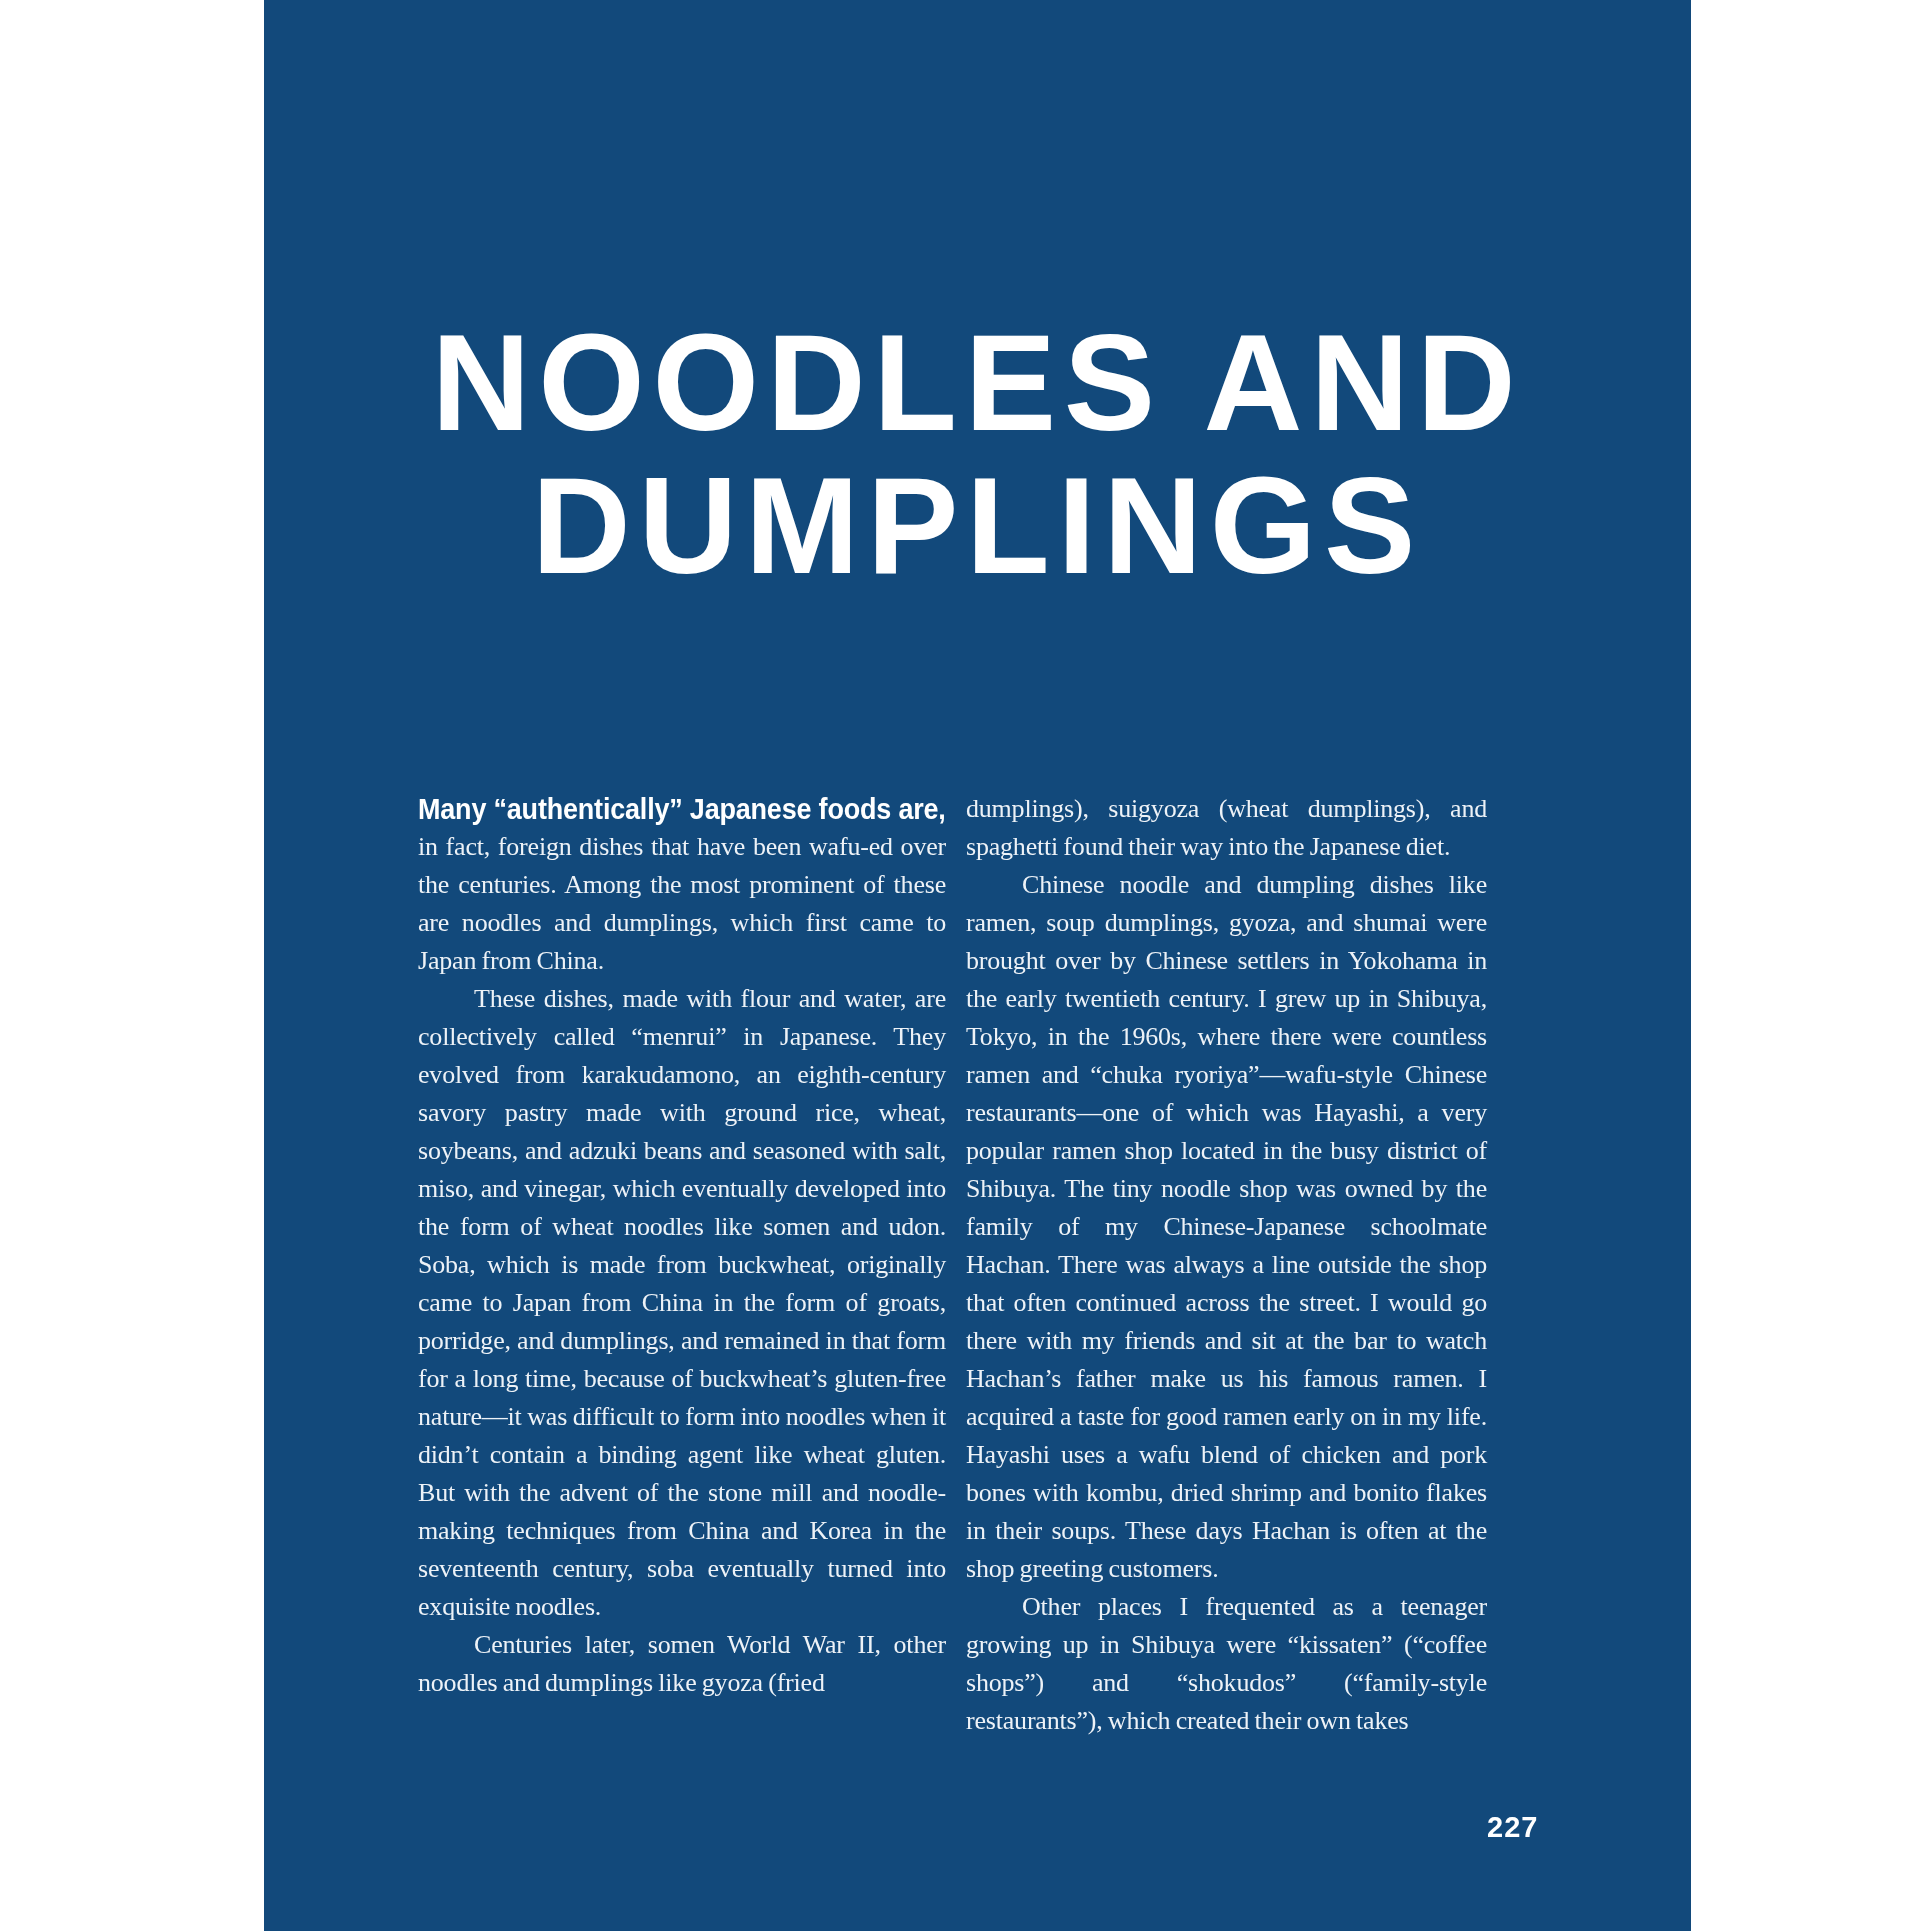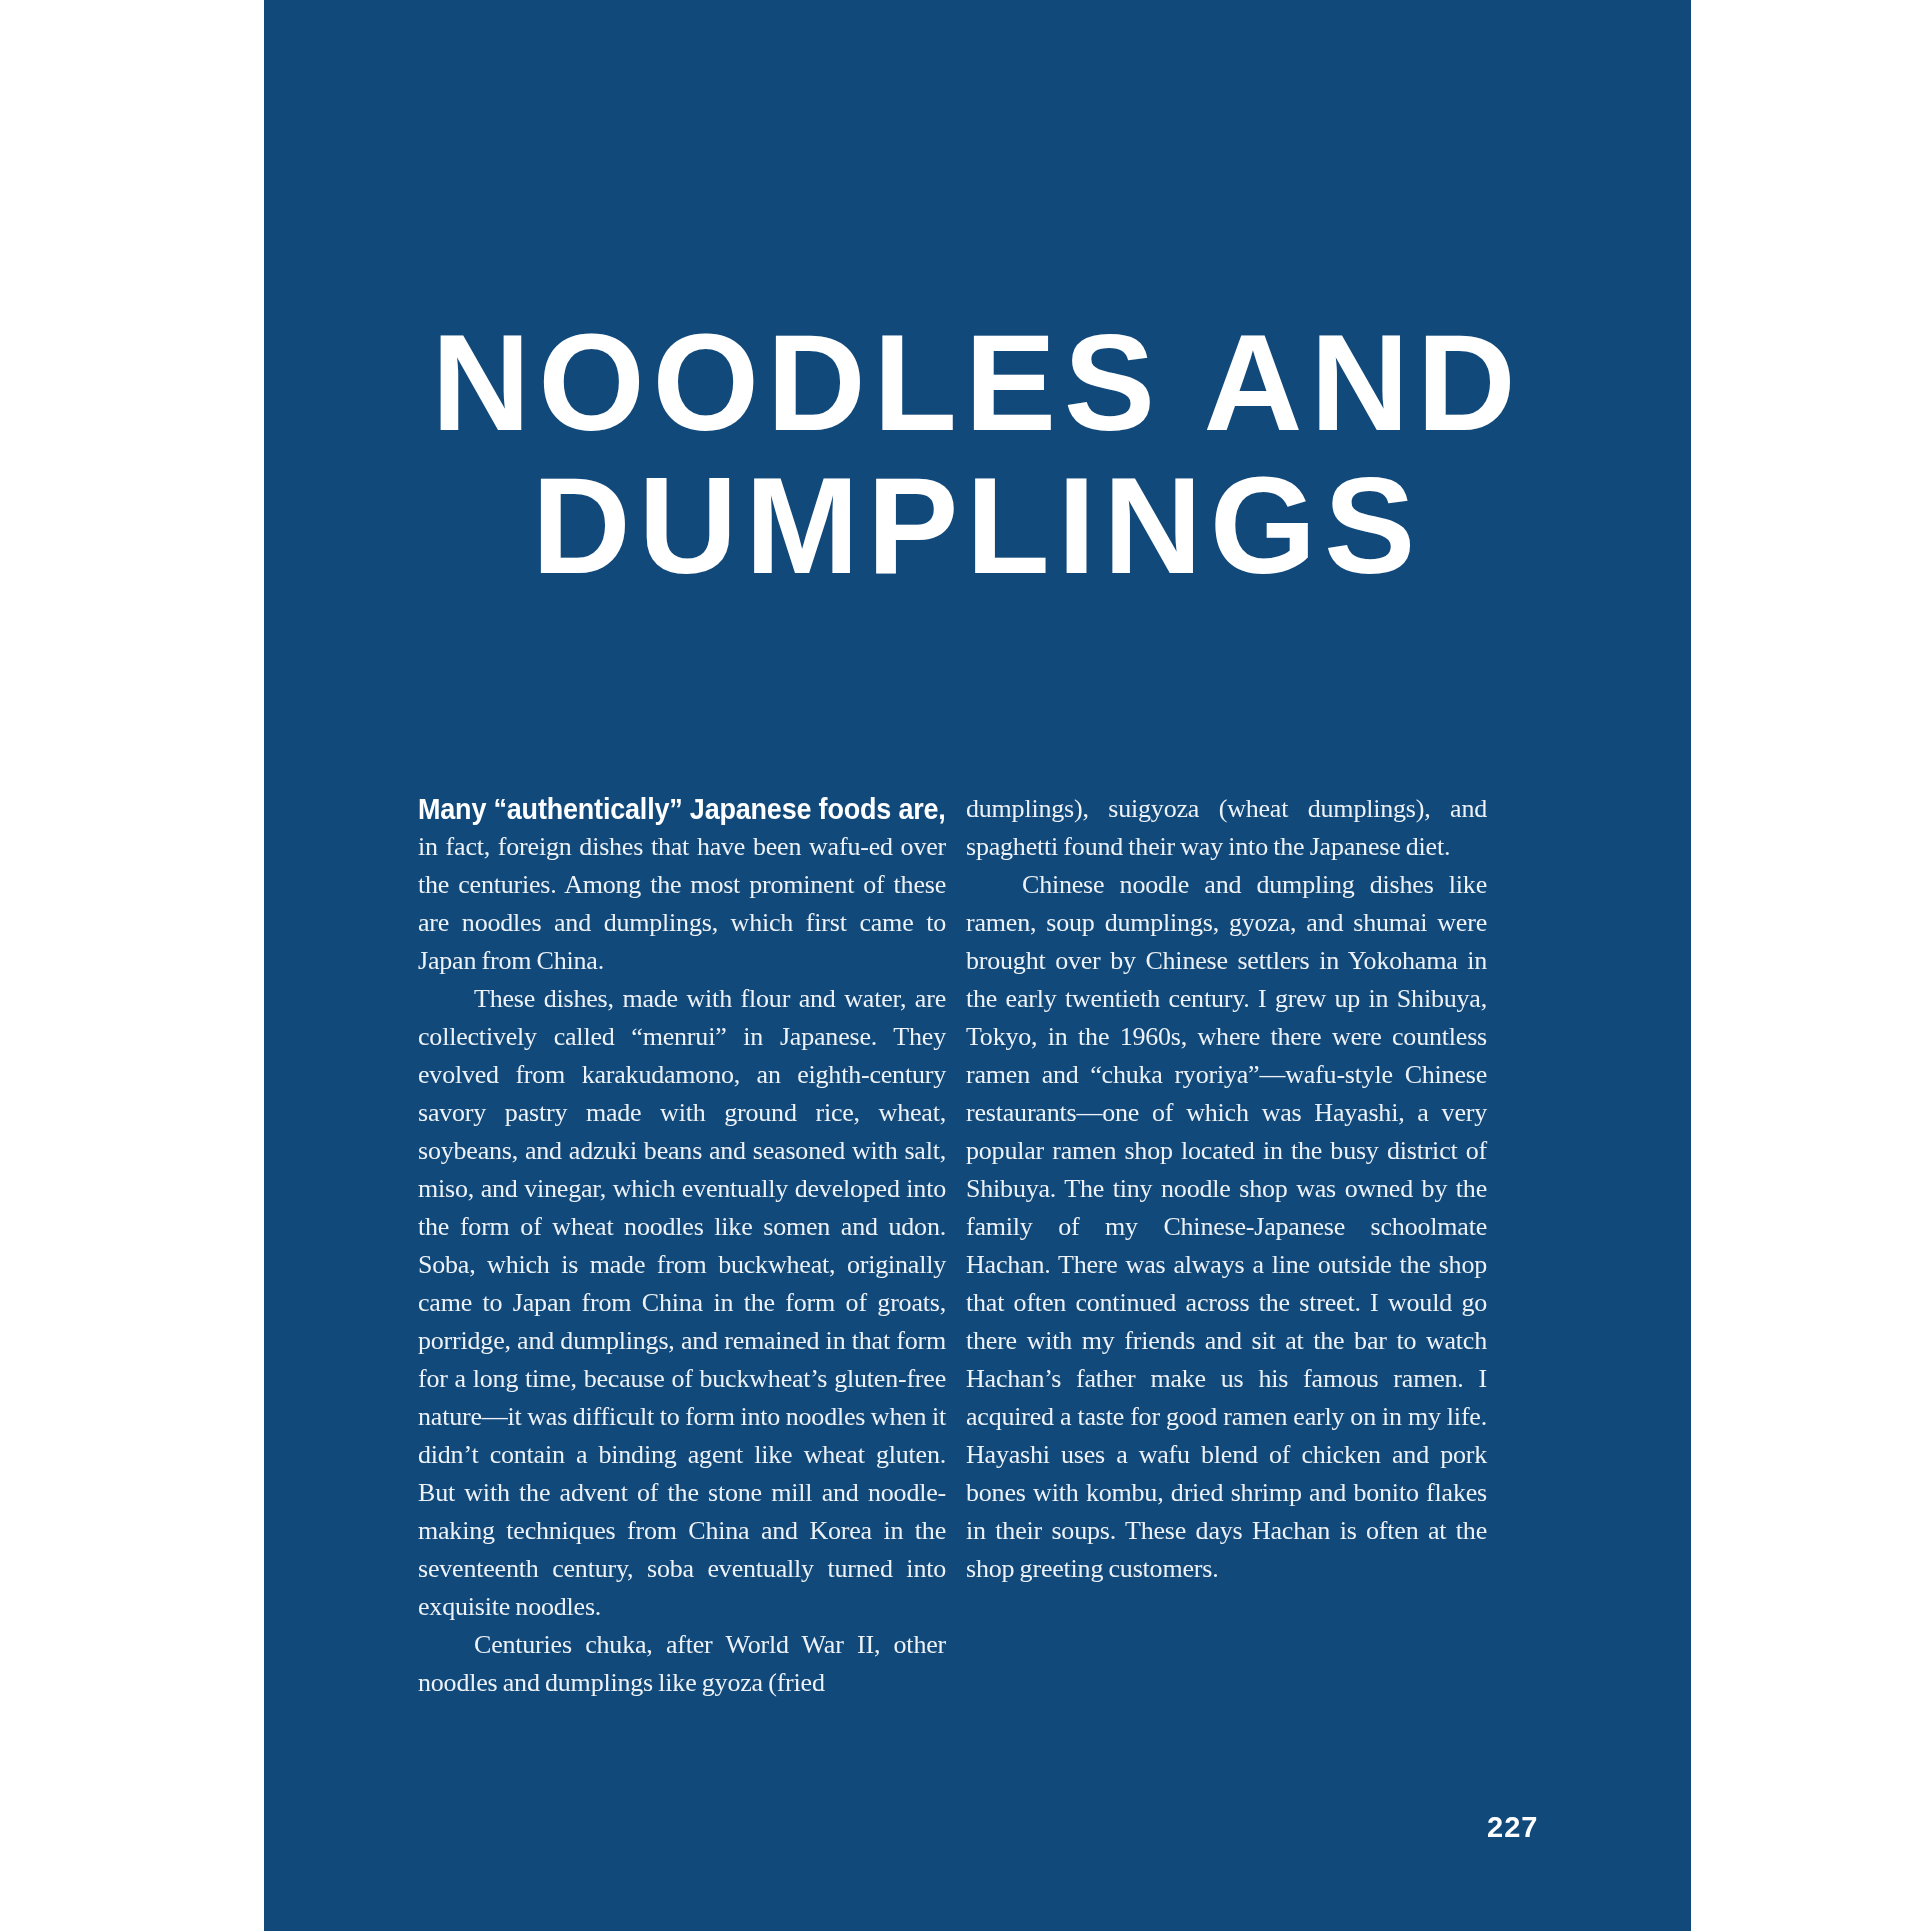--- a/index.html
+++ b/index.html
@@ -96,25 +96,26 @@
       <span class="title-line">NOODLES AND</span>
       <span class="title-line">DUMPLINGS</span>
     </h1>
 
     <div class="columns">
       <div class="col col-left">
         <p class="para">
           <span class="lead">Many “authentically” Japanese foods are,</span><span>in fact, foreign dishes that have been wafu-ed over the centuries. Among the most prominent of these are noodles and dumplings, which first came to Japan from China.</span>
         </p>
         <p class="para indent">These dishes, made with flour and water, are collectively called “menrui” in Japanese. They evolved from karakudamono, an eighth-century savory pastry made with ground rice, wheat, soybeans, and adzuki beans and seasoned with salt, miso, and vinegar, which eventually developed into the form of wheat noodles like somen and udon. Soba, which is made from buckwheat, originally came to Japan from China in the form of groats, porridge, and dumplings, and remained in that form for a long time, because of buckwheat’s gluten-free nature—it was difficult to form into noodles when it didn’t contain a binding agent like wheat gluten. But with the advent of the stone mill and noodle-making techniques from China and Korea in the seventeenth century, soba eventually turned into exquisite noodles.</p>
-        <p class="para indent">Centuries chuka, after World War II, other noodles and dumplings like gyoza (fried</p>
+        <p class="para indent">Centuries later, somen World War II, other noodles and dumplings like gyoza (fried</p>
       </div>
 
       <div class="col col-right">
         <p class="para">dumplings), suigyoza (wheat dumplings), and spaghetti found their way into the Japanese diet.</p>
         <p class="para indent">Chinese noodle and dumpling dishes like ramen, soup dumplings, gyoza, and shumai were brought over by Chinese settlers in Yokohama in the early twentieth century. I grew up in Shibuya, Tokyo, in the 1960s, where there were countless ramen and “chuka ryoriya”—wafu-style Chinese restaurants—one of which was Hayashi, a very popular ramen shop located in the busy district of Shibuya. The tiny noodle shop was owned by the family of my Chinese-Japanese schoolmate Hachan. There was always a line outside the shop that often continued across the street. I would go there with my friends and sit at the bar to watch Hachan’s father make us his famous ramen. I acquired a taste for good ramen early on in my life. Hayashi uses a wafu blend of chicken and pork bones with kombu, dried shrimp and bonito flakes in their soups. These days Hachan is often at the shop greeting customers.</p>
+        <p class="para indent">Other places I frequented as a teenager growing up in Shibuya were “kissaten” (“coffee shops”) and “shokudos” (“family-style restaurants”), which created their own takes</p>
       </div>
     </div>
 
     <div class="pagenum">227</div>
   </section>
 </div>
 
 
 </body></html>

